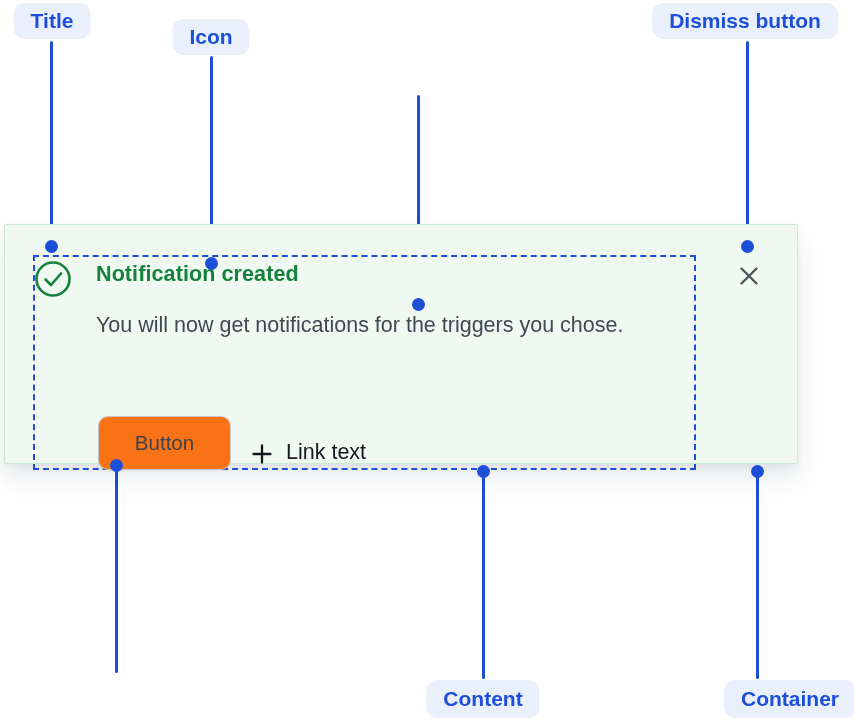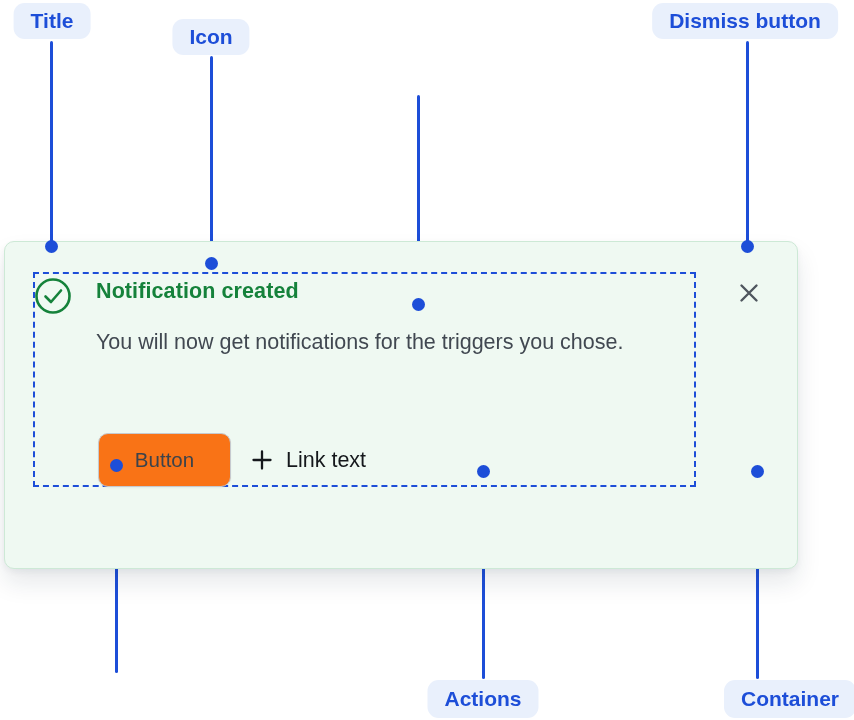--- a/index.html
+++ b/index.html
@@ -55,25 +55,25 @@
   .dot-title{left:205px;top:257px;}
   .dot-description{left:412px;top:298px;}
   .dot-dismiss{left:740.5px;top:240px;}
   .dot-actions{left:109.5px;top:459px;}
   .dot-content{left:477px;top:465px;}
   .dot-container{left:750.5px;top:465px;}
 
   
   .card{
     position:absolute;
-    left:4px;top:241px;
-    width:794px;height:328px;
+    left:4px;top:224px;
+    width:794px;height:240px;
     background:var(--card_bg);
     border:1.5px solid var(--card_border);
-    border-radius:10px;
+    border-radius:2px;
     box-shadow:0 14px 24px rgba(23,38,60,.10), 0 3px 6px rgba(23,38,60,.05);
   }
   .content-outline{
     position:absolute;
     left:28px;top:30px;
     width:663px;height:215px;
     border:2.5px dashed var(--annotation_blue);
   }
   .check-icon{position:absolute;left:29px;top:35px;width:38px;height:38px;}
   .note-title{
@@ -93,21 +93,21 @@
     border:1.5px solid var(--button_border);
     border-radius:10px;
     font-family:"Liberation Sans", sans-serif;
     font-size:20.5px;color:var(--button_text);
     padding:0 26px;
     cursor:pointer;
     box-shadow:0 1px 2px rgba(23,38,60,.05);
   }
   .note-link{
     position:absolute;left:246px;top:196px;height:44px;
-    display:flex;align-items:center;gap:13px;
+    display:flex;align-items:flex-end;gap:13px;
     text-decoration:none;cursor:pointer;
     font-size:21.5px;font-weight:500;color:var(--link_text);
   }
   .plus-icon{display:inline-flex;width:22px;height:22px;}
   .dismiss-btn{
     position:absolute;left:729px;top:36px;
     width:30px;height:30px;
     background:transparent;border:none;padding:2px;
     cursor:pointer;line-height:0;
   }
@@ -161,16 +161,16 @@
   <div class="dot dot-title"></div>
   <div class="dot dot-description"></div>
   <div class="dot dot-dismiss"></div>
   <div class="dot dot-actions"></div>
   <div class="dot dot-content"></div>
   <div class="dot dot-container"></div>
 
   <div class="pill pill-icon">Title</div>
   <div class="pill pill-title">Icon</div>
   <div class="pill pill-dismiss">Dismiss button</div>
-  <div class="pill pill-content">Actions</div>
+  <div class="pill pill-content">Content</div>
   <div class="pill pill-container">Container</div>
 
 </div>
 
 </body></html>

